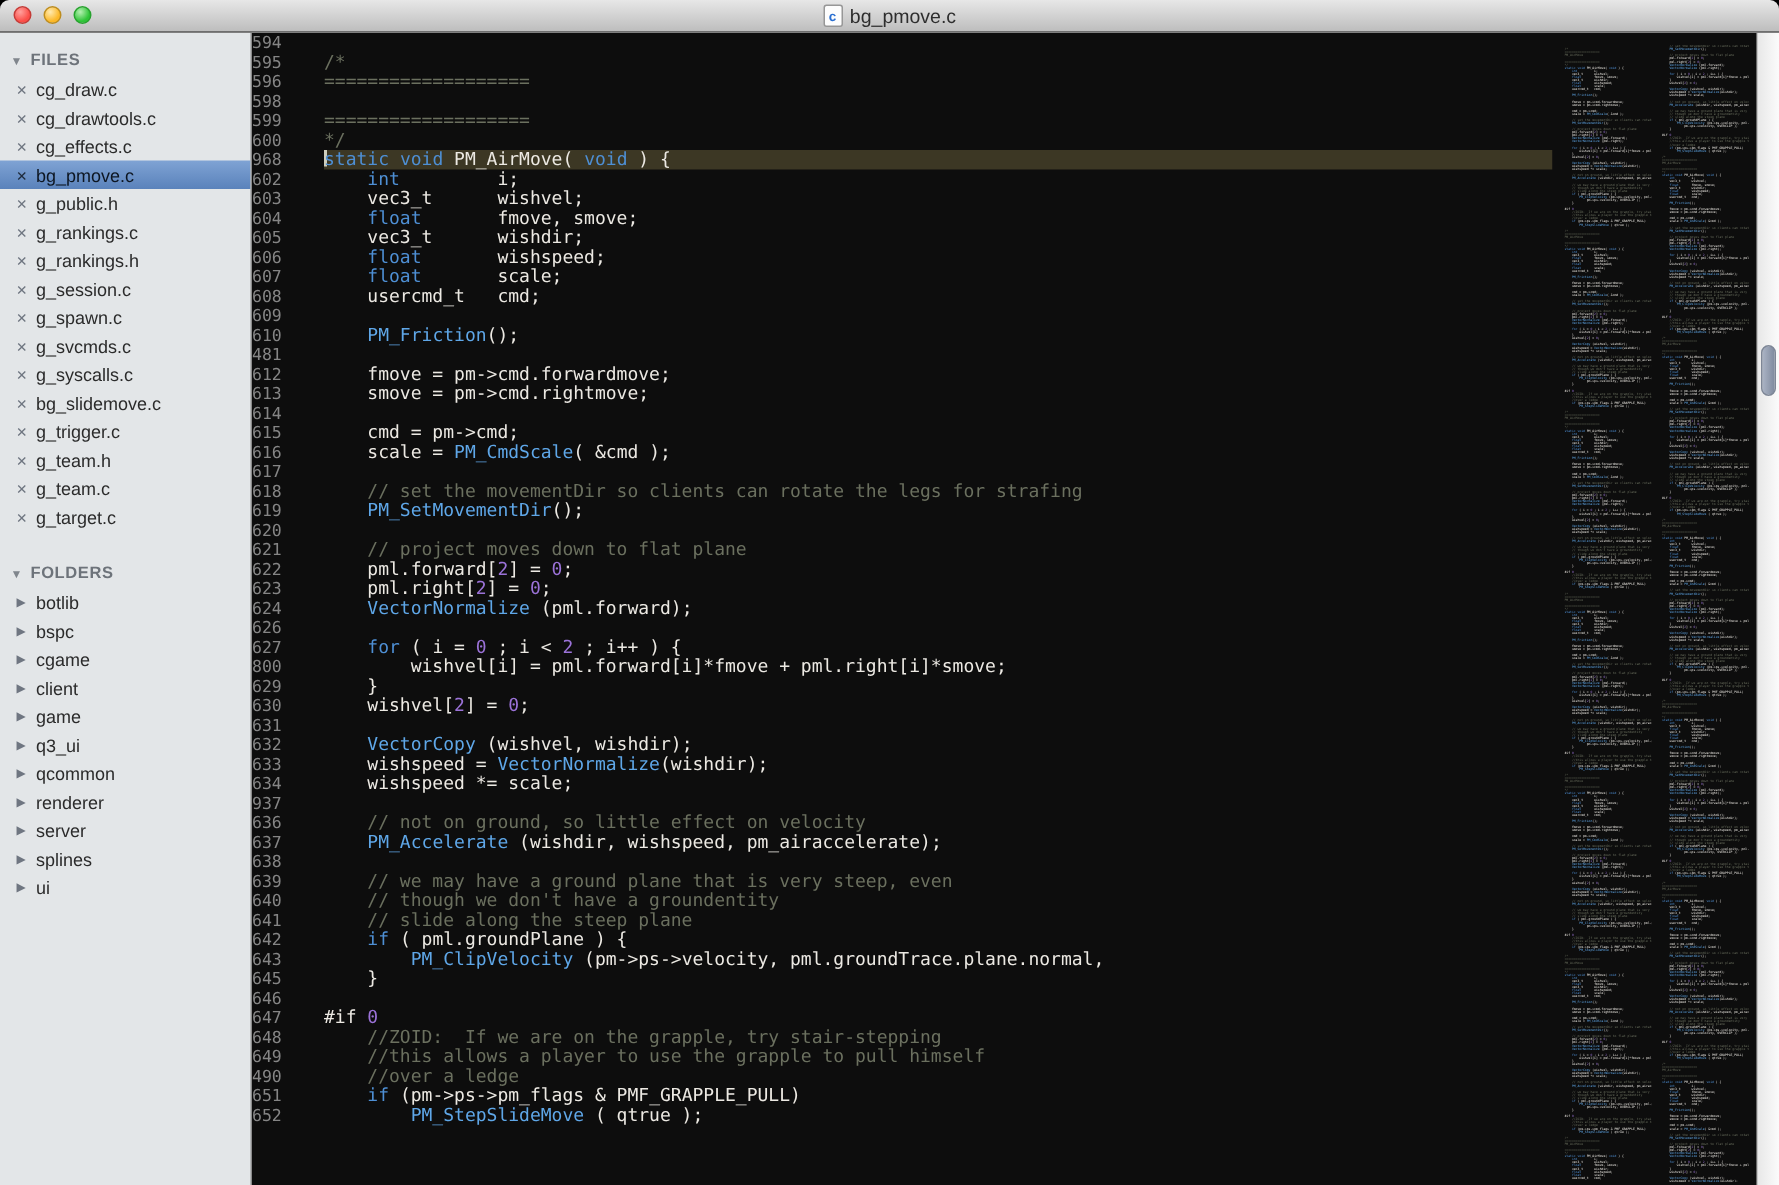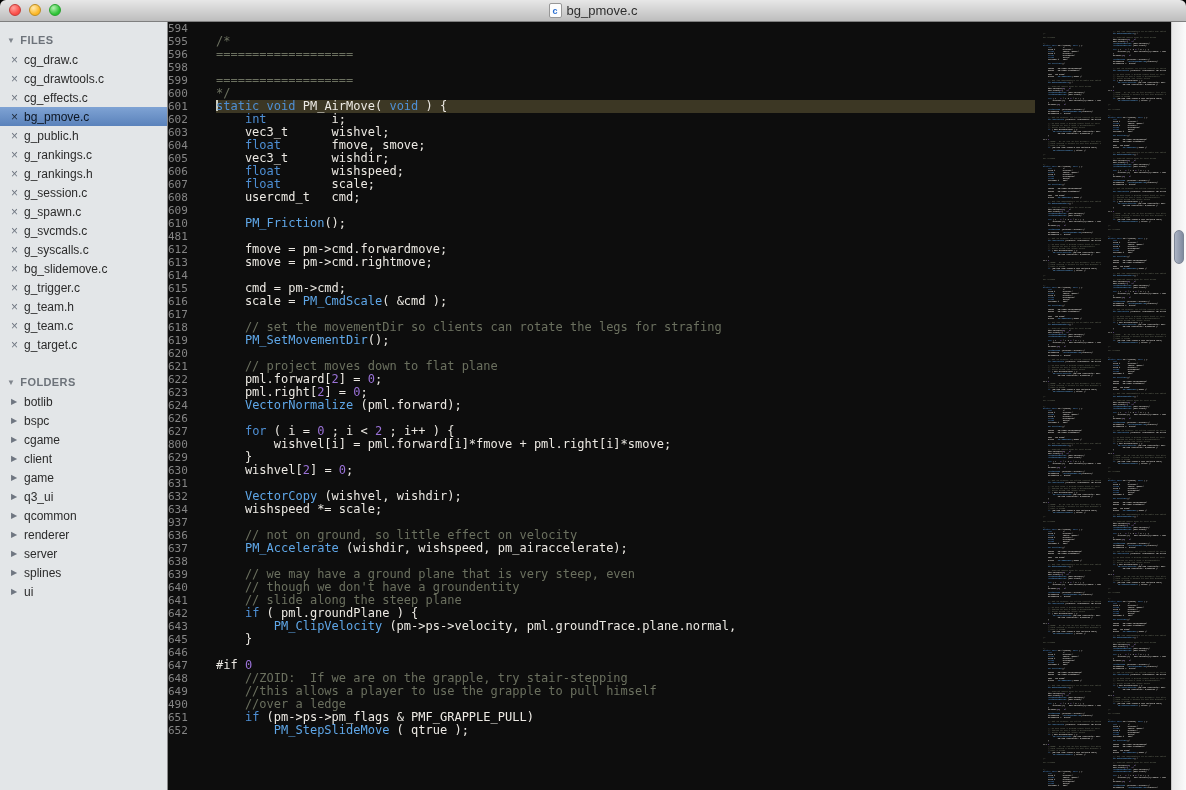--- a/index.html
+++ b/index.html
@@ -197,21 +197,21 @@
     </div>
 
     <div class="editor">
       <div id="code">
           <div class="line"><span class="ln">594</span><span class="lc"></span></div>
           <div class="line"><span class="ln">595</span><span class="lc"><span class="tk-c">/*</span></span></div>
           <div class="line"><span class="ln">596</span><span class="lc"><span class="tk-c">===================</span></span></div>
           <div class="line"><span class="ln">598</span><span class="lc"></span></div>
           <div class="line"><span class="ln">599</span><span class="lc"><span class="tk-c">===================</span></span></div>
           <div class="line"><span class="ln">600</span><span class="lc"><span class="tk-c">*/</span></span></div>
-          <div class="line active"><span class="ln">601</span><span class="lc"><span class="caret"></span><span class="tk-k">static</span><span class="tk-p"> </span><span class="tk-k">void</span><span class="tk-p"> PM_AirMove( </span><span class="tk-k">void</span><span class="tk-p"> ) {</span></span></div>
+          <div class="line active"><span class="ln">968</span><span class="lc"><span class="caret"></span><span class="tk-k">static</span><span class="tk-p"> </span><span class="tk-k">void</span><span class="tk-p"> PM_AirMove( </span><span class="tk-k">void</span><span class="tk-p"> ) {</span></span></div>
           <div class="line"><span class="ln">602</span><span class="lc"><span class="tk-p">    </span><span class="tk-k">int</span><span class="tk-p">         i;</span></span></div>
           <div class="line"><span class="ln">603</span><span class="lc"><span class="tk-p">    vec3_t      wishvel;</span></span></div>
           <div class="line"><span class="ln">604</span><span class="lc"><span class="tk-p">    </span><span class="tk-k">float</span><span class="tk-p">       fmove, smove;</span></span></div>
           <div class="line"><span class="ln">605</span><span class="lc"><span class="tk-p">    vec3_t      wishdir;</span></span></div>
           <div class="line"><span class="ln">606</span><span class="lc"><span class="tk-p">    </span><span class="tk-k">float</span><span class="tk-p">       wishspeed;</span></span></div>
           <div class="line"><span class="ln">607</span><span class="lc"><span class="tk-p">    </span><span class="tk-k">float</span><span class="tk-p">       scale;</span></span></div>
           <div class="line"><span class="ln">608</span><span class="lc"><span class="tk-p">    usercmd_t   cmd;</span></span></div>
           <div class="line"><span class="ln">609</span><span class="lc"></span></div>
           <div class="line"><span class="ln">610</span><span class="lc"><span class="tk-p">    </span><span class="tk-f">PM_Friction</span><span class="tk-p">();</span></span></div>
           <div class="line"><span class="ln">481</span><span class="lc"></span></div>
@@ -228,20 +228,21 @@
           <div class="line"><span class="ln">622</span><span class="lc"><span class="tk-p">    pml.forward[</span><span class="tk-n">2</span><span class="tk-p">] = </span><span class="tk-n">0</span><span class="tk-p">;</span></span></div>
           <div class="line"><span class="ln">623</span><span class="lc"><span class="tk-p">    pml.right[</span><span class="tk-n">2</span><span class="tk-p">] = </span><span class="tk-n">0</span><span class="tk-p">;</span></span></div>
           <div class="line"><span class="ln">624</span><span class="lc"><span class="tk-p">    </span><span class="tk-f">VectorNormalize</span><span class="tk-p"> (pml.forward);</span></span></div>
           <div class="line"><span class="ln">626</span><span class="lc"></span></div>
           <div class="line"><span class="ln">627</span><span class="lc"><span class="tk-p">    </span><span class="tk-k">for</span><span class="tk-p"> ( i = </span><span class="tk-n">0</span><span class="tk-p"> ; i &lt; </span><span class="tk-n">2</span><span class="tk-p"> ; i++ ) {</span></span></div>
           <div class="line"><span class="ln">800</span><span class="lc"><span class="tk-p">        wishvel[i] = pml.forward[i]*fmove + pml.right[i]*smove;</span></span></div>
           <div class="line"><span class="ln">629</span><span class="lc"><span class="tk-p">    }</span></span></div>
           <div class="line"><span class="ln">630</span><span class="lc"><span class="tk-p">    wishvel[</span><span class="tk-n">2</span><span class="tk-p">] = </span><span class="tk-n">0</span><span class="tk-p">;</span></span></div>
           <div class="line"><span class="ln">631</span><span class="lc"></span></div>
           <div class="line"><span class="ln">632</span><span class="lc"><span class="tk-p">    </span><span class="tk-f">VectorCopy</span><span class="tk-p"> (wishvel, wishdir);</span></span></div>
+          <div class="line"><span class="ln">633</span><span class="lc"><span class="tk-p">    wishspeed = </span><span class="tk-f">VectorNormalize</span><span class="tk-p">(wishdir);</span></span></div>
           <div class="line"><span class="ln">634</span><span class="lc"><span class="tk-p">    wishspeed *= scale;</span></span></div>
           <div class="line"><span class="ln">937</span><span class="lc"></span></div>
           <div class="line"><span class="ln">636</span><span class="lc"><span class="tk-c">    // not on ground, so little effect on velocity</span></span></div>
           <div class="line"><span class="ln">637</span><span class="lc"><span class="tk-p">    </span><span class="tk-f">PM_Accelerate</span><span class="tk-p"> (wishdir, wishspeed, pm_airaccelerate);</span></span></div>
           <div class="line"><span class="ln">638</span><span class="lc"></span></div>
           <div class="line"><span class="ln">639</span><span class="lc"><span class="tk-c">    // we may have a ground plane that is very steep, even</span></span></div>
           <div class="line"><span class="ln">640</span><span class="lc"><span class="tk-c">    // though we don't have a groundentity</span></span></div>
           <div class="line"><span class="ln">641</span><span class="lc"><span class="tk-c">    // slide along the steep plane</span></span></div>
           <div class="line"><span class="ln">642</span><span class="lc"><span class="tk-p">    </span><span class="tk-k">if</span><span class="tk-p"> ( pml.groundPlane ) {</span></span></div>
           <div class="line"><span class="ln">643</span><span class="lc"><span class="tk-p">        </span><span class="tk-f">PM_ClipVelocity</span><span class="tk-p"> (pm-&gt;ps-&gt;velocity, pml.groundTrace.plane.normal,</span></span></div>

